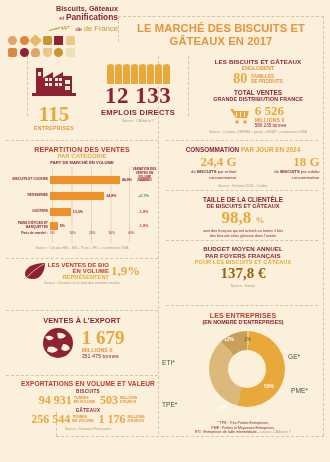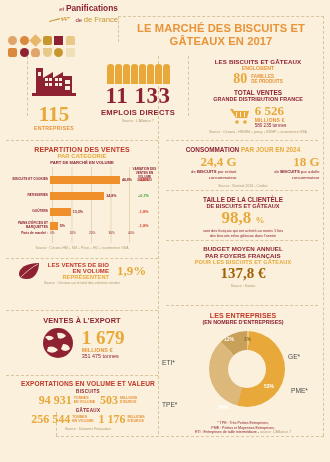--- a/index.html
+++ b/index.html
@@ -106,21 +106,21 @@
   .btai .d { font-size:3.8px; color:#8e2232; line-height:4.6px;}
 
   
   .bbud { position:absolute; left:160px; top:245px; width:166px; text-align:center;}
   .bbud .h1 { font-size:6.2px; font-weight:bold; color:#8e2232; letter-spacing:.1px;}
   .bbud .h2 { font-size:5.6px; font-weight:bold; color:#e8a93a; letter-spacing:.1px;}
   .bbud .n { font-size:15px; color:#a16207; font-family:"Liberation Serif",serif; font-weight:bold; line-height:17px;}
 
   
   .bbio { position:absolute; left:6px; top:262px; width:152px;}
-  .biorow { display:flex; align-items:center; justify-content:center; gap:8px;}
+  .biorow { display:flex; align-items:center; justify-content:center; gap:2px;}
   .leaf { width:22px; height:18px; position:relative;}
   .biotx { text-align:right; }
   .biotx .a { font-size:6px; font-weight:bold; color:#c0392b; letter-spacing:.1px;}
   .biotx .b { font-size:5.6px; font-weight:bold; color:#e8a93a; letter-spacing:.1px;}
   .bion { font-size:13px; color:#e8a93a; font-family:"Liberation Serif",serif; font-weight:bold;}
 
   
   .bexp { position:absolute; left:6px; top:316px; width:152px;}
   .bexp .h { font-size:7.4px; font-weight:bold; color:#8e2232; text-align:center; letter-spacing:.1px;}
   .exprow { display:flex; align-items:center; justify-content:center; gap:6px; margin-top:2px;}
@@ -151,20 +151,21 @@
   .dv.dark { color:#8e6a20;}
   .foot { font-size:3.6px; color:#8e2232; text-align:center; line-height:4.6px;}
   .foot .s { color:#b09a72; }
 </style>
 </head>
 <body>
 
 <div class="page">
 
   <div class="logo">
+    <div class="logo-l1">Biscuits, Gâteaux</div>
     <div class="logo-l2"><span class="sm">et </span><span>Panifications</span></div>
     <div class="logo-l3"><span class="wheat">
       <svg width="26" height="7" viewBox="0 0 26 7">
             <g fill="#c8962f">
               <path d="M1 5 L12 2 L12 3.2 L1 6 Z"></path>
               <path d="M13 1.5 l3 .4 -2.5 1.3z"></path>
               <path d="M16 1.2 l3.2 .4 -2.7 1.3z"></path>
               <path d="M19.3 1 l3.2 .4 -2.7 1.3z"></path>
               <path d="M13.5 3.2 l3 .4 -2.5 1.3z"></path>
               <path d="M16.6 3 l3.2 .4 -2.7 1.3z"></path>
@@ -268,21 +269,21 @@
         </div>
       <div class="pp">
           <div class="head"></div>
           <div class="body"></div>
         </div>
       <div class="pp">
           <div class="head"></div>
           <div class="body"></div>
         </div>
     </div>
-    <div class="njobs">11 133</div>
+    <div class="njobs">12 133</div>
     <div class="ljobs">EMPLOIS DIRECTS</div>
     <div class="src" style="margin-top:2px">Source : L'Alliance 7</div>
   </div>
 
   <div class="bgms">
     <div class="t1">LES BISCUITS ET GÂTEAUX</div>
     <div class="t2">ENGLOBENT</div>
     <div class="fam">
       <div class="n">80</div>
       <div class="x">

